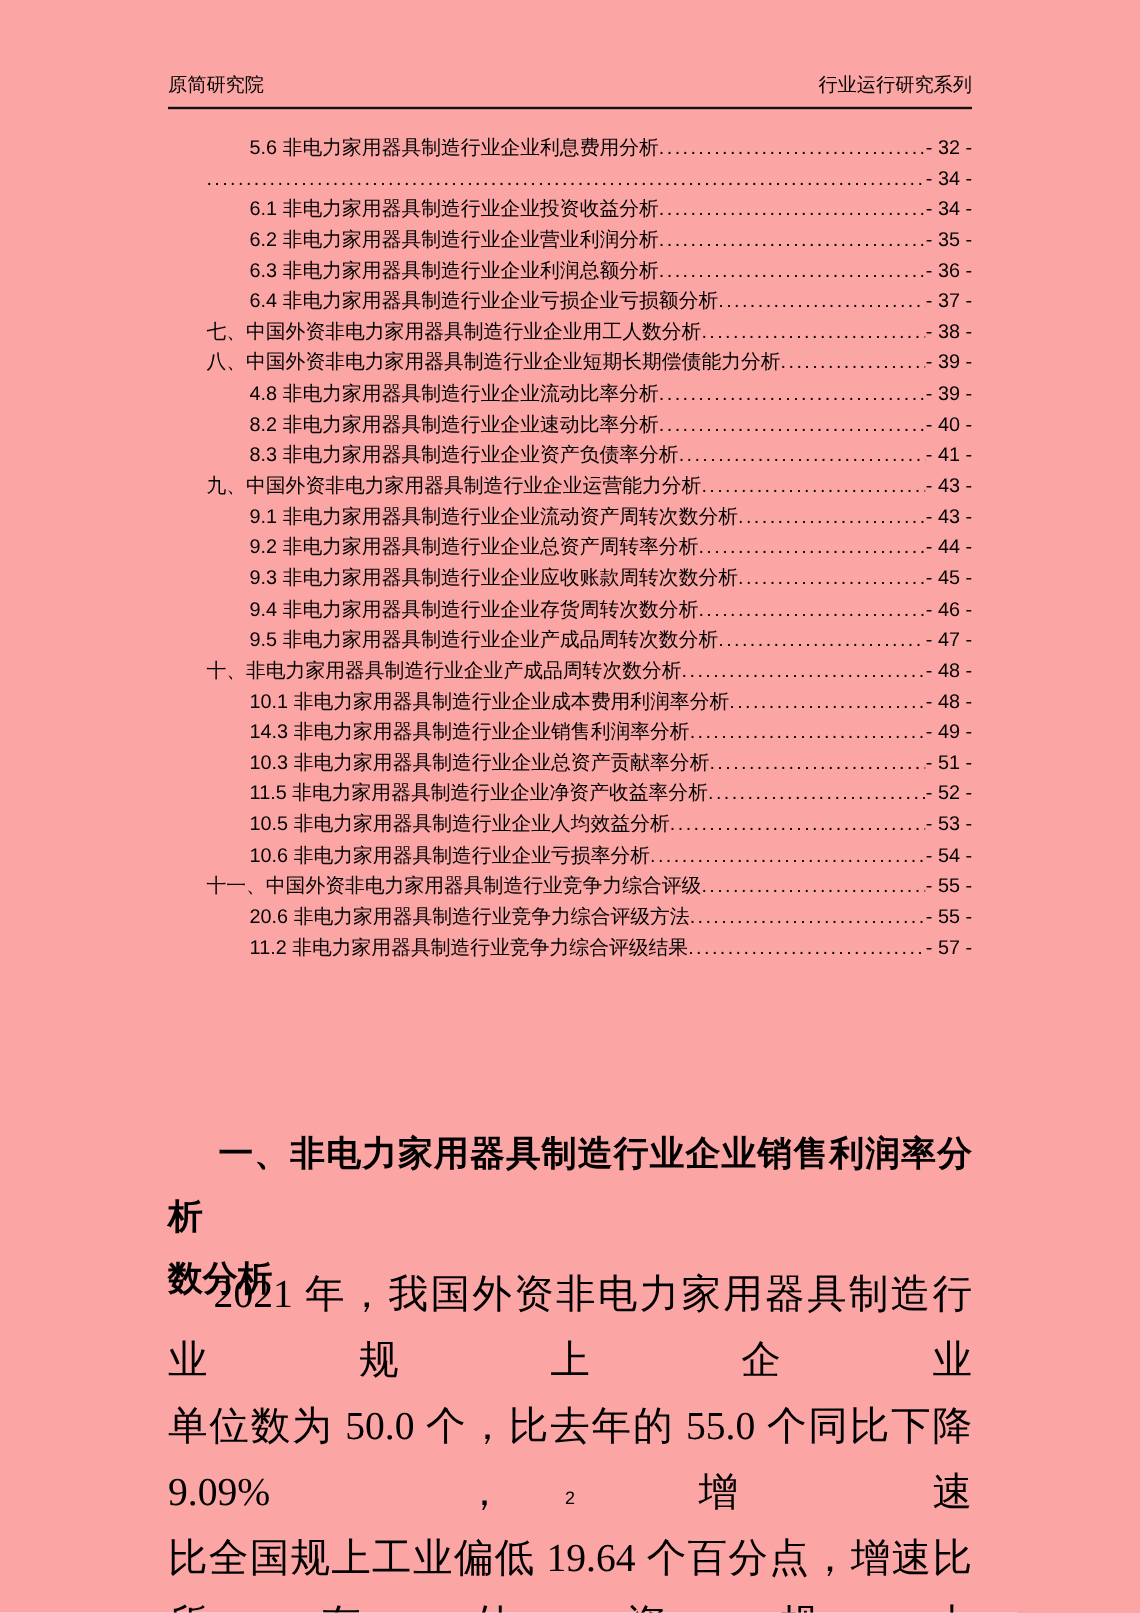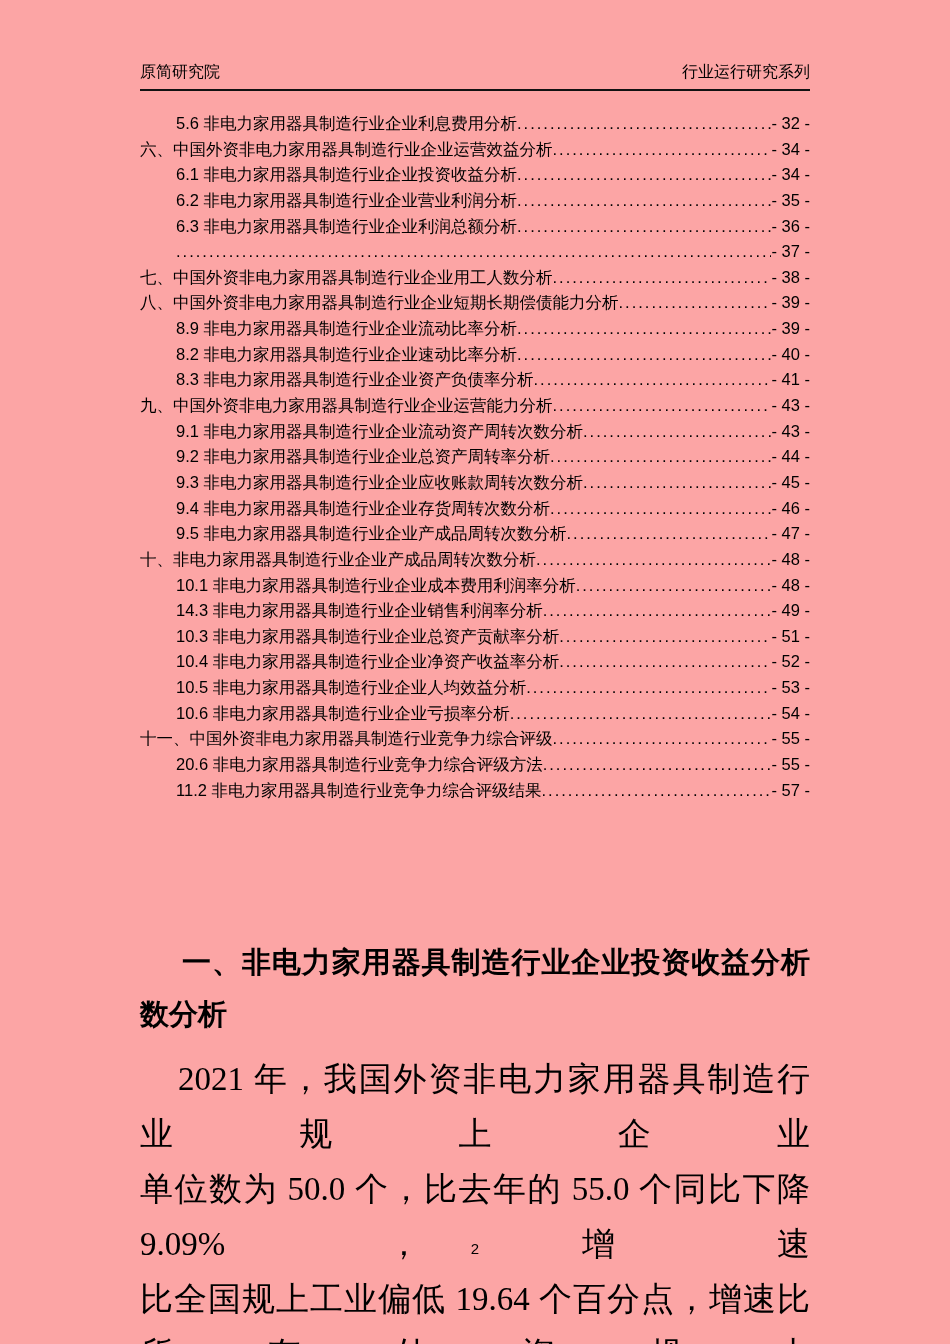--- a/index.html
+++ b/index.html
@@ -41,20 +41,21 @@
     font-family: "Liberation Sans", "DejaVu Sans", sans-serif;
     font-size: 16.5px;
     color: #000000;
   }
   .toc-row {
     display: flex;
     align-items: flex-end;
     line-height: 25.65px;
     height: 25.65px;
     overflow: hidden;
+    margin-left: 32px;
   }
   .toc-row.indent { padding-left: 36px; }
   .toc-title { white-space: nowrap; flex: 0 0 auto; }
   .toc-dots {
     flex: 1 1 auto;
     overflow: hidden;
     white-space: nowrap;
     min-width: 10px;
   }
   .toc-dots::after {
@@ -121,55 +122,55 @@
     <span>行业运行研究系列</span>
   </div>
 
   <div class="toc" id="toc">
       <div class="toc-row indent">
         <span class="toc-title">5.6 非电力家用器具制造行业企业利息费用分析</span>
         <span class="toc-dots"></span>
         <span class="toc-page">- 32 -</span>
       </div>
       <div class="toc-row">
-        <span class="toc-title">六、中国外资非电力家用器具制造行业企业运营效益分析</span>
         <span class="toc-dots"></span>
         <span class="toc-page">- 34 -</span>
       </div>
       <div class="toc-row indent">
         <span class="toc-title">6.1 非电力家用器具制造行业企业投资收益分析</span>
         <span class="toc-dots"></span>
         <span class="toc-page">- 34 -</span>
       </div>
       <div class="toc-row indent">
         <span class="toc-title">6.2 非电力家用器具制造行业企业营业利润分析</span>
         <span class="toc-dots"></span>
         <span class="toc-page">- 35 -</span>
       </div>
       <div class="toc-row indent">
         <span class="toc-title">6.3 非电力家用器具制造行业企业利润总额分析</span>
         <span class="toc-dots"></span>
         <span class="toc-page">- 36 -</span>
       </div>
       <div class="toc-row indent">
+        <span class="toc-title">6.4 非电力家用器具制造行业企业亏损企业亏损额分析</span>
         <span class="toc-dots"></span>
         <span class="toc-page">- 37 -</span>
       </div>
       <div class="toc-row">
         <span class="toc-title">七、中国外资非电力家用器具制造行业企业用工人数分析</span>
         <span class="toc-dots"></span>
         <span class="toc-page">- 38 -</span>
       </div>
       <div class="toc-row">
         <span class="toc-title">八、中国外资非电力家用器具制造行业企业短期长期偿债能力分析</span>
         <span class="toc-dots"></span>
         <span class="toc-page">- 39 -</span>
       </div>
       <div class="toc-row indent">
-        <span class="toc-title">8.9 非电力家用器具制造行业企业流动比率分析</span>
+        <span class="toc-title">4.8 非电力家用器具制造行业企业流动比率分析</span>
         <span class="toc-dots"></span>
         <span class="toc-page">- 39 -</span>
       </div>
       <div class="toc-row indent">
         <span class="toc-title">8.2 非电力家用器具制造行业企业速动比率分析</span>
         <span class="toc-dots"></span>
         <span class="toc-page">- 40 -</span>
       </div>
       <div class="toc-row indent">
         <span class="toc-title">8.3 非电力家用器具制造行业企业资产负债率分析</span>
@@ -220,21 +221,21 @@
         <span class="toc-title">14.3 非电力家用器具制造行业企业销售利润率分析</span>
         <span class="toc-dots"></span>
         <span class="toc-page">- 49 -</span>
       </div>
       <div class="toc-row indent">
         <span class="toc-title">10.3 非电力家用器具制造行业企业总资产贡献率分析</span>
         <span class="toc-dots"></span>
         <span class="toc-page">- 51 -</span>
       </div>
       <div class="toc-row indent">
-        <span class="toc-title">10.4 非电力家用器具制造行业企业净资产收益率分析</span>
+        <span class="toc-title">11.5 非电力家用器具制造行业企业净资产收益率分析</span>
         <span class="toc-dots"></span>
         <span class="toc-page">- 52 -</span>
       </div>
       <div class="toc-row indent">
         <span class="toc-title">10.5 非电力家用器具制造行业企业人均效益分析</span>
         <span class="toc-dots"></span>
         <span class="toc-page">- 53 -</span>
       </div>
       <div class="toc-row indent">
         <span class="toc-title">10.6 非电力家用器具制造行业企业亏损率分析</span>
@@ -252,21 +253,21 @@
         <span class="toc-page">- 55 -</span>
       </div>
       <div class="toc-row indent">
         <span class="toc-title">11.2 非电力家用器具制造行业竞争力综合评级结果</span>
         <span class="toc-dots"></span>
         <span class="toc-page">- 57 -</span>
       </div>
     </div>
 
   <div class="heading" id="heading">
-      <div class="heading-line first">一、非电力家用器具制造行业企业投资收益分析</div>
+      <div class="heading-line first">一、非电力家用器具制造行业企业销售利润率分析</div>
       <div class="heading-line">数分析</div>
     </div>
 
   <div class="bodytext" id="bodytext">
       <div class="body-line first">2021 年，我国外资非电力家用器具制造行业规上企业</div>
       <div class="body-line">单位数为 50.0 个，比去年的 55.0 个同比下降 9.09%，增速</div>
       <div class="body-line">比全国规上工业偏低 19.64 个百分点，增速比所有外资规上</div>
     </div>
 
   <div class="footer">

